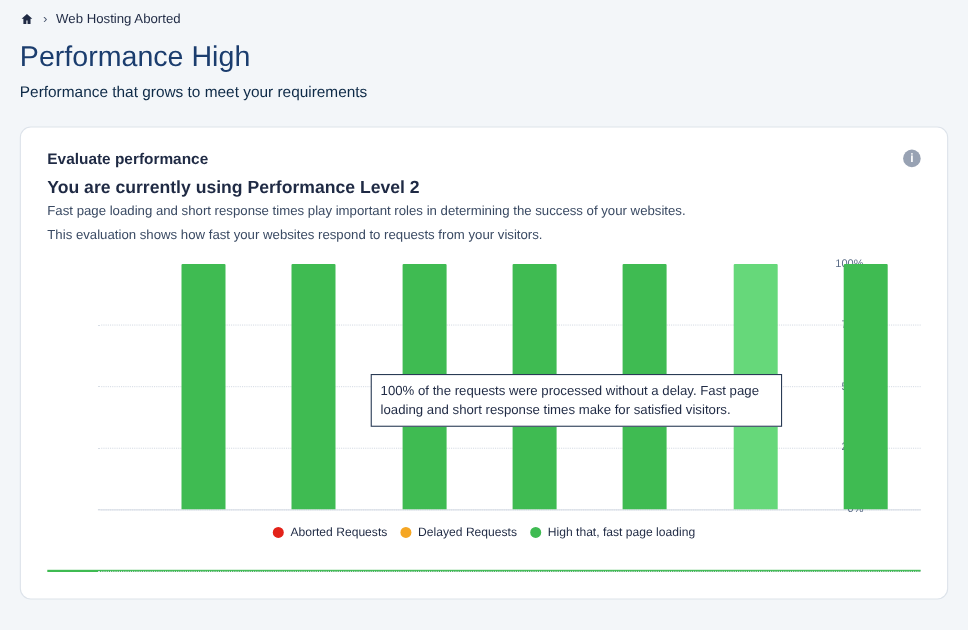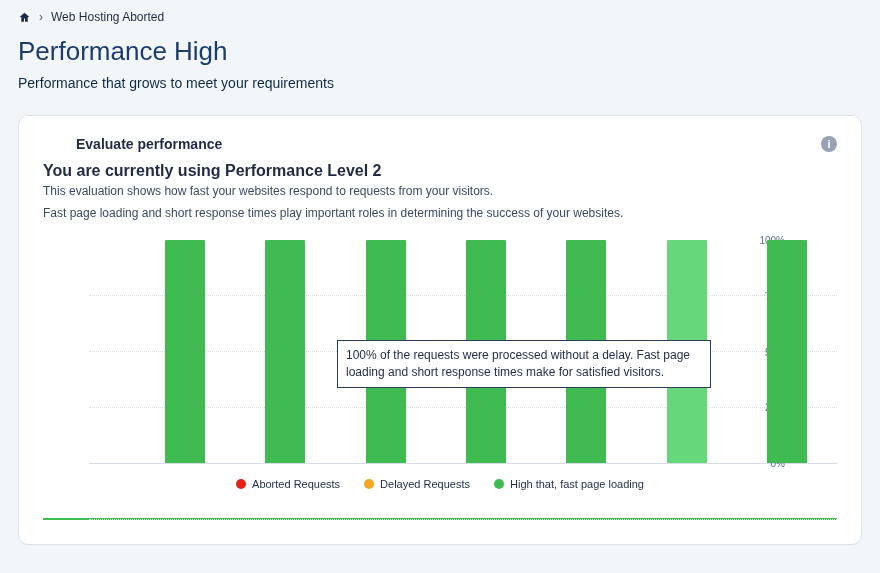--- a/index.html
+++ b/index.html
@@ -41,21 +41,20 @@
   .card-header {
     display: flex;
     align-items: flex-start;
     justify-content: space-between;
   }
   .card-title {
     font-size: 14px;
     font-weight: 600;
     color: #1f2a44;
     margin-bottom: 10px;
-    margin-left: 33px;
   }
   .info-icon {
     width: 16px; height: 16px; border-radius: 50%;
     background: #98a2b3; color: #fff;
     font-size: 11px; line-height: 16px; text-align: center;
     font-weight: 700;
     cursor: pointer;
   }
   .card-sub-bold {
     font-size: 16px; font-weight: 700; color: #1f2a44; margin-bottom: 4px;
@@ -119,21 +118,21 @@
     flex: 1;
     text-align: center;
     font-size: 10px;
     color: #5a6b86;
     padding-top: 6px;
   }
   .legend {
     margin-top: 14px;
     display: flex;
     justify-content: center;
-    gap: 24px;
+    gap: 12px;
     font-size: 11px;
     color: #1f2a44;
   }
   .legend-item { display: flex; align-items: center; gap: 6px; }
   .swatch { width: 10px; height: 10px; border-radius: 50%; }
   .swatch.red { background: #e32219; }
   .swatch.orange { background: #f5a623; }
   .swatch.green { background: #3fbb52; }
   
   .tooltip {
@@ -170,22 +169,22 @@
 
 <h1 class="page-title">Performance High</h1>
 <div class="subtitle">Performance that grows to meet your requirements</div>
 
 <div class="card">
   <div class="card-header">
     <div class="card-title">Evaluate performance</div>
     <div class="info-icon">i</div>
   </div>
   <div class="card-sub-bold">You are currently using Performance Level 2</div>
+  <div class="card-sub">Fast page loading and short response times play important roles in determining the success of your websites.</div>
   <div class="card-sub">This evaluation shows how fast your websites respond to requests from your visitors.</div>
-  <div class="card-sub">Fast page loading and short response times play important roles in determining the success of your websites.</div>
 
   <div class="chart-wrap">
 
     <div class="gridline" style="bottom:calc(224px * 0.00)"></div>
     <div class="gridline" style="bottom:calc(224px * 0.25)"></div>
     <div class="gridline" style="bottom:calc(224px * 0.50)"></div>
     <div class="gridline" style="bottom:calc(224px * 0.75)"></div>
     <div class="gridline" style="bottom:calc(224px * 1.00)"></div>
 
     <div class="chart-grid">

